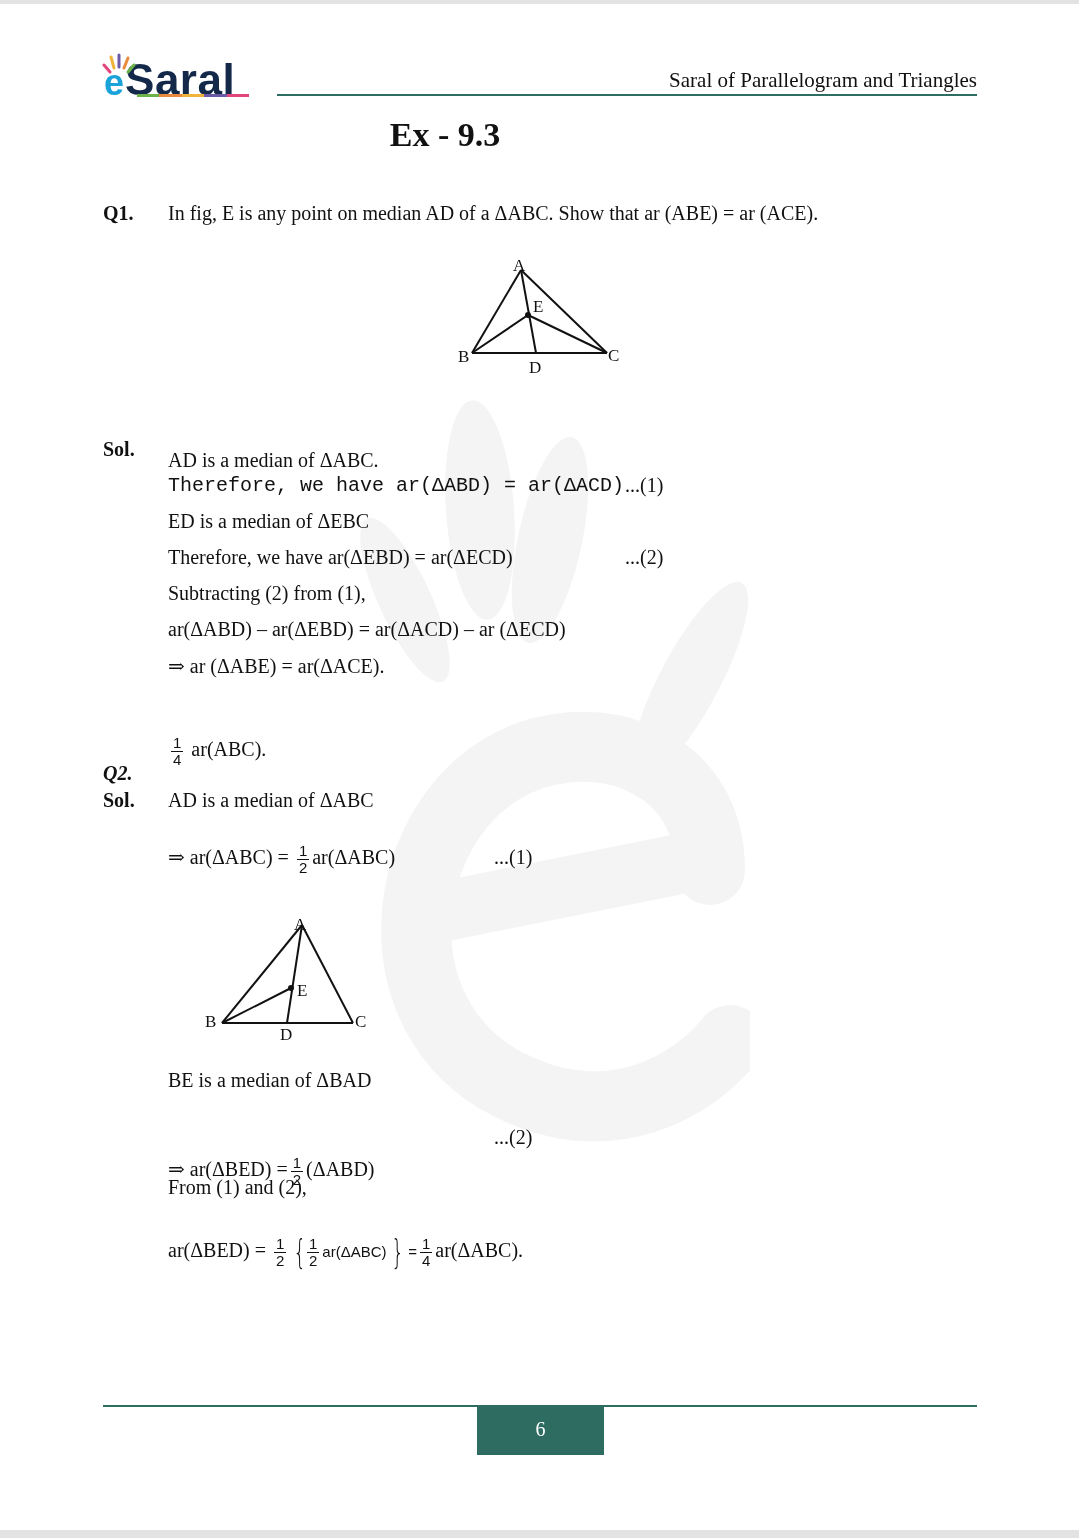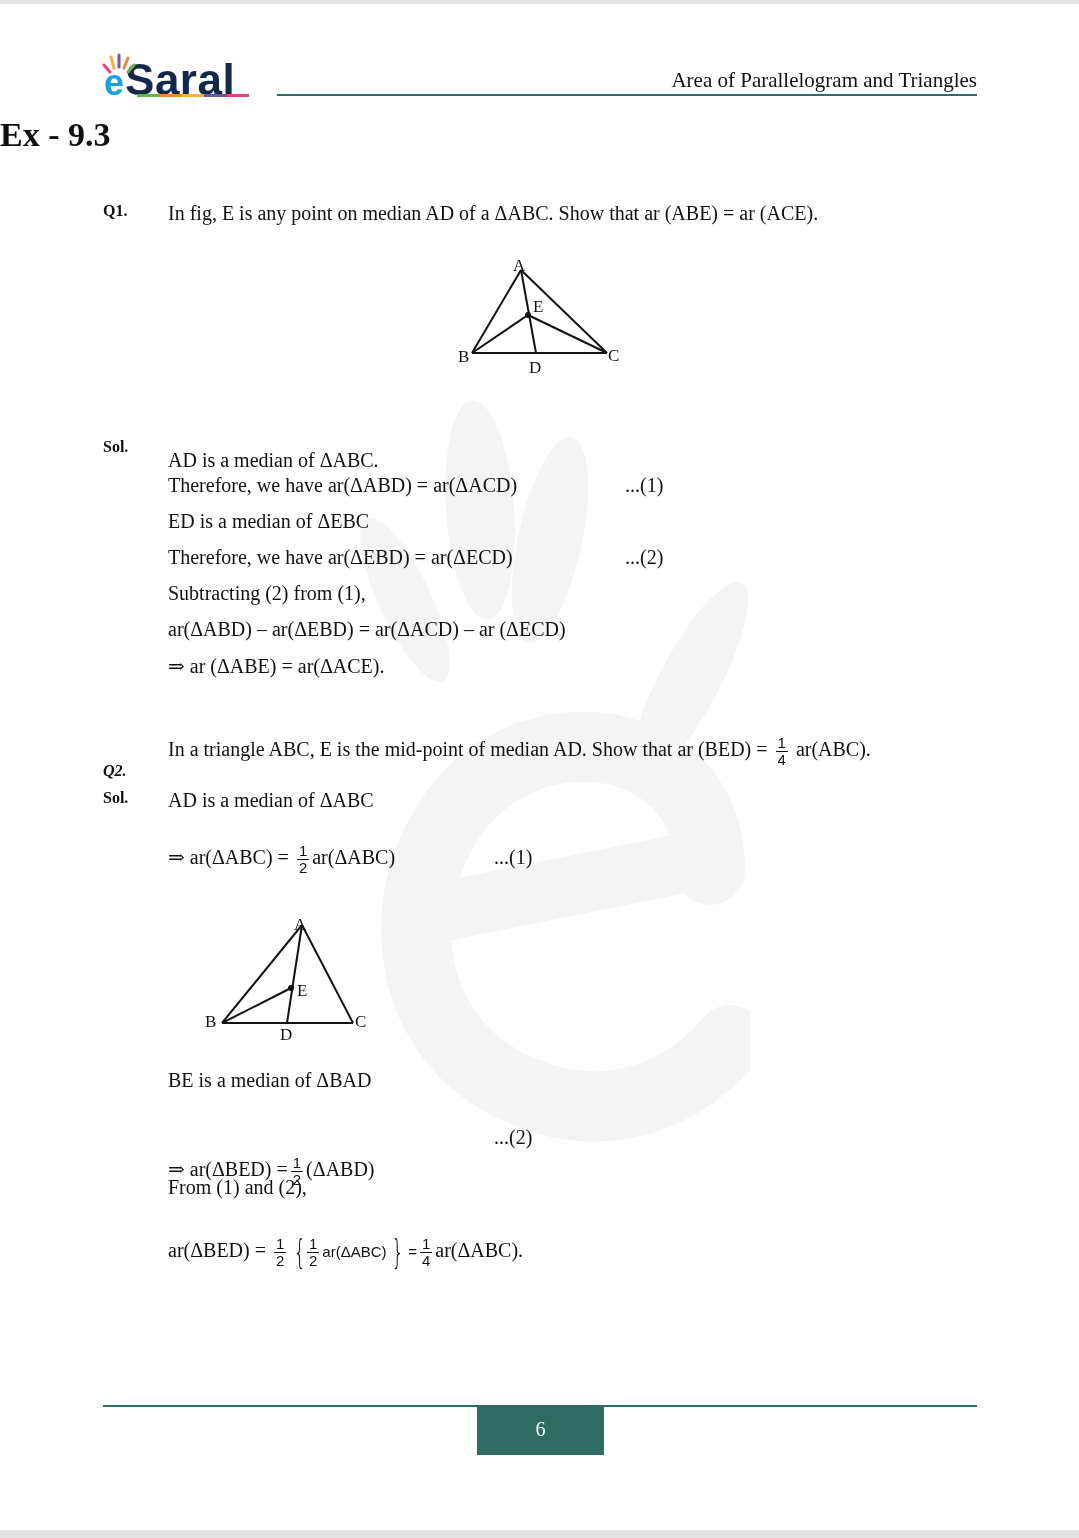--- a/index.html
+++ b/index.html
@@ -17,23 +17,23 @@
 
   
   .logo { position:absolute; left:102px; top:52px; height:50px; display:flex; align-items:flex-end; }
   .logo-text { font-family:"Liberation Sans","DejaVu Sans",sans-serif; font-weight:700; font-size:44px; color:#14294a; line-height:44px; letter-spacing:0.5px; }
   .logo-e { font-family:"Liberation Sans","DejaVu Sans",sans-serif; font-weight:700; font-size:36px; color:#1aa3d8; line-height:36px; margin-right:1px; position:relative; top:-1px;}
   .logo-bar { position:absolute; left:46px; top:94px; width:203px; height:3px; display:flex; }
   .logo-bar span { flex:1; height:3px; }
   .header-line { position:absolute; left:277px; top:94px; width:700px; height:2px; background:#2e6e62; }
   .chapter-title { position:absolute; right:102px; top:68px; font-size:21px; color:#111; }
 
-  .ex-title { position:absolute; left:0; width:890px; top:116px; text-align:left; font-weight:700; font-size:34px; }
+  .ex-title { position:absolute; left:0; width:890px; top:116px; text-align:center; font-weight:700; font-size:34px; }
 
-  .qlabel { position:absolute; left:103px; font-weight:700; font-size:16px; }
+  .qlabel { position:absolute; left:103px; font-weight:700; font-size:20px; }
   .line { position:absolute; left:168px; font-size:20px; white-space:nowrap; }
   .eqref { position:absolute; font-size:20px; }
 
   .frac { display:inline-flex; flex-direction:column; align-items:center; vertical-align:middle; font-family:"Liberation Sans","DejaVu Sans",sans-serif; font-size:15px; line-height:16px; margin:0 3px; }
   .frac .num { border-bottom:1px solid #111; padding:0 2px; }
   .frac .den { padding:0 2px; }
   .brace { font-size:34px; font-weight:200; vertical-align:middle; line-height:30px; font-family:"DejaVu Sans",sans-serif; transform:scaleX(0.6); display:inline-block; }
   .small-sans { font-family:"Liberation Sans","DejaVu Sans",sans-serif; font-size:15px; vertical-align:middle; }
 
   .fig { position:absolute; }
@@ -70,21 +70,21 @@
   <span class="logo-text">Saral</span>
 </div>
 <div class="logo-bar" style="left:137px;width:112px;">
   <span style="background:#6cb24a"></span>
     <span style="background:#e98a3c"></span>
     <span style="background:#f0b43a"></span>
     <span style="background:#6a5aa6"></span>
     <span style="background:#e2467c"></span>
 </div>
 <div class="header-line"></div>
-<div class="chapter-title">Area of Parallelogram and Triangles</div>
+<div class="chapter-title">Saral of Parallelogram and Triangles</div>
 
 <div class="ex-title">Ex - 9.3</div>
 
 <div class="qlabel" style="top:202px;">Q1.</div>
 <div class="line" style="top:202px;">In fig, E is any point on median AD of a ΔABC. Show that ar (ABE) = ar (ACE).</div>
 
 <svg class="fig" style="left:450px;top:255px;" width="190" height="125" viewBox="0 0 190 125">
   <g stroke="#111" stroke-width="2" fill="none">
     <line x1="71" y1="15" x2="22" y2="98"></line>
     <line x1="71" y1="15" x2="157" y2="98"></line>
@@ -96,32 +96,31 @@
   <circle cx="78" cy="60" r="3" fill="#111"></circle>
   <text x="63" y="16">A</text>
   <text x="83" y="57">E</text>
   <text x="8" y="107">B</text>
   <text x="158" y="106">C</text>
   <text x="79" y="118">D</text>
 </svg>
 
 <div class="qlabel" style="top:438px;">Sol.</div>
 <div class="line" style="top:449px;">AD is a median of ΔABC.</div>
-<div class="line" style="top:474px;">Therefore, we have ar(ΔABD) = ar(ΔACD)</div>
+<div class="line" style="top:474px;font-family:Liberation Mono, monospace;">Therefore, we have ar(ΔABD) = ar(ΔACD)</div>
 <div class="eqref" style="left:625px;top:474px;">...(1)</div>
 <div class="line" style="top:510px;">ED is a median of ΔEBC</div>
 <div class="line" style="top:546px;">Therefore, we have ar(ΔEBD) = ar(ΔECD)</div>
 <div class="eqref" style="left:625px;top:546px;">...(2)</div>
 <div class="line" style="top:582px;">Subtracting (2) from (1),</div>
 <div class="line" style="top:618px;">ar(ΔABD) – ar(ΔEBD) = ar(ΔACD) – ar (ΔECD)</div>
 <div class="line" style="top:654px;">⇒  ar (ΔABE) = ar(ΔACE).</div>
 
 <div class="qlabel" style="top:762px;font-style:italic;">Q2.</div>
 <div class="line" style="top:728px;line-height:42px;">
-  <span>In a triangle ABC, E is the mid-point of median AD. Show that ar (BED) =</span>
   <span class="frac">
       <span class="num">1</span>
       <span class="den">4</span>
     </span>
   <span>ar(ABC).</span>
 </div>
 
 <div class="qlabel" style="top:789px;">Sol.</div>
 <div class="line" style="top:789px;">AD is a median of ΔABC</div>
 

